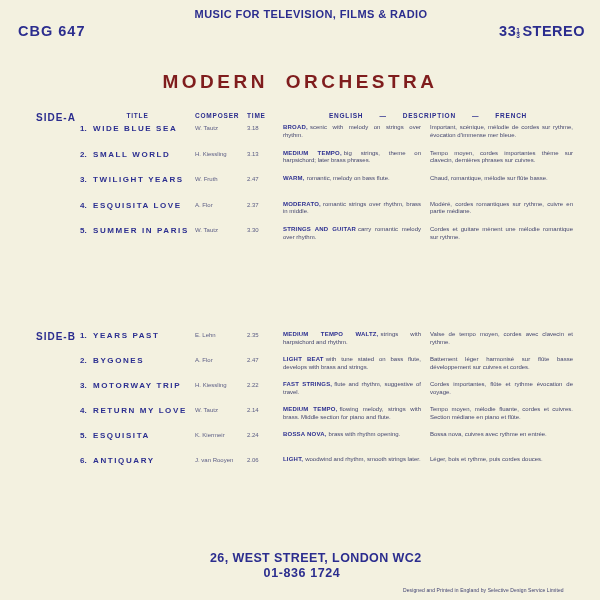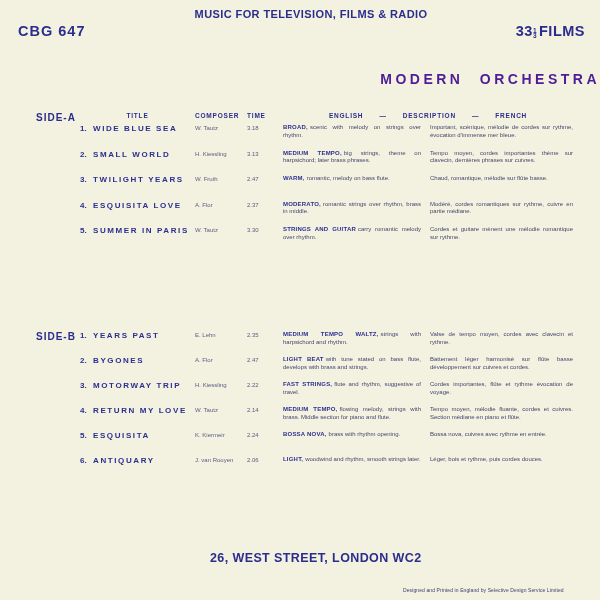--- a/index.html
+++ b/index.html
@@ -6,22 +6,22 @@
   body{width:600px;height:600px;overflow:hidden;font-family:"Liberation Sans",sans-serif;}
   .sheet{position:relative;width:600px;height:600px;background:#f3f1e0;color:#2b2d8e;}
 
   
   .topline{position:absolute;top:8px;left:11px;width:100%;text-align:center;
            font-size:11px;font-weight:bold;letter-spacing:.4px;color:#2b2d8e;}
   .catalog{position:absolute;top:23px;left:18px;font-size:14.5px;font-weight:bold;letter-spacing:1px;}
   .stereo{position:absolute;top:23px;right:15px;font-size:14.5px;font-weight:bold;letter-spacing:.5px;}
   .frac{display:inline-block;vertical-align:-2px;line-height:5px;text-align:center;margin-right:2px;}
   .frac span{display:block;font-size:6.5px;font-weight:bold;}
-  .album-title{position:absolute;top:71px;left:0;width:100%;margin:0;text-align:right;
-           font-size:14px;font-weight:bold;letter-spacing:3.5px;word-spacing:9px;color:#4c1d95;}
+  .album-title{position:absolute;top:71px;left:0;width:100%;margin:0;text-align:center;
+           font-size:19px;font-weight:bold;letter-spacing:3.5px;word-spacing:9px;color:#7f1d1d;}
 
   
   .tracklist{position:absolute;left:36px;width:537px;}
   .side-a{top:112px;}
   .side-b{top:331px;}
   .grid{display:grid;grid-template-columns:44px 115px 52px 36px 147px 143px;align-items:start;}
   .thead{margin-bottom:1px;}
   .row{min-height:25.5px;}
   .side-b .row{min-height:25px;}
   .c{font-size:6px;}
@@ -48,21 +48,21 @@
   .stamp{font-size:9px;letter-spacing:2px;color:#8b9084;opacity:.5;filter:blur(.4px);}
   .credit{position:absolute;left:403px;top:587px;font-size:5px;color:#3f4170;letter-spacing:.1px;white-space:nowrap;}
 </style>
 </head>
 <body>
 
 <div class="sheet">
 
   <div class="topline">MUSIC FOR TELEVISION, FILMS &amp; RADIO</div>
   <div class="catalog">CBG 647</div>
-  <div class="stereo"><span>33</span><span class="frac"><span>1</span><span>3</span></span><span>FILMS</span></div>
+  <div class="stereo"><span>33</span><span class="frac"><span>1</span><span>3</span></span><span>STEREO</span></div>
   <h1 class="album-title">MODERN ORCHESTRA</h1>
 
   <div class="tracklist side-a">
     <div class="grid thead">
       <div class="c"><span class="side-label">SIDE-A</span></div>
       <div class="c th th-title">TITLE</div>
       <div class="c th">COMPOSER</div>
       <div class="c th">TIME</div>
       <div class="c th desc-head">
         <span>ENGLISH</span>
@@ -203,16 +203,17 @@
         </div>
       <div class="c comp">J. van Rooyen</div>
       <div class="c time">2.06</div>
       <div class="c en"><b class="lead">LIGHT,</b><span>woodwind and rhythm, smooth strings later.</span></div>
       <div class="c fr">Léger, bois et rythme, puis cordes douces.</div>
     </div>
   </div>
 
   <div class="address-block">
     <div class="addr">26, WEST STREET, LONDON WC2</div>
+    <div class="phone">01-836 1724</div>
   </div>
   <div class="credit">Designed and Printed in England by Selective Design Service Limited</div>
 
 </div>
 
 </body></html>

